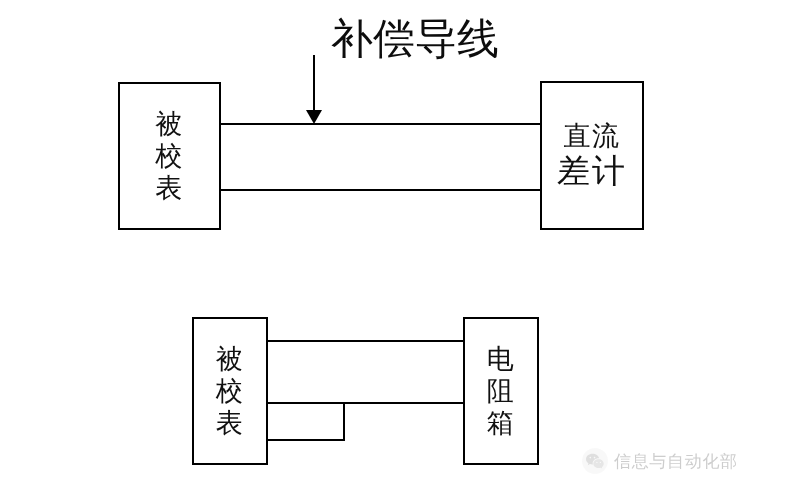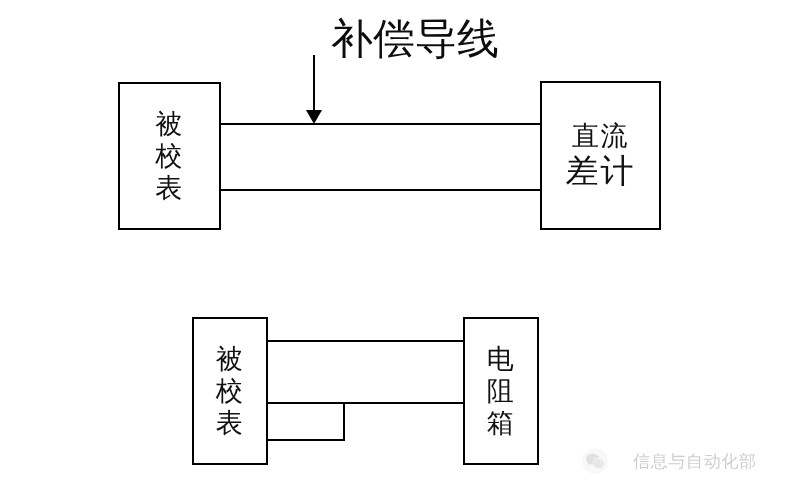--- a/index.html
+++ b/index.html
@@ -69,21 +69,21 @@
     border-right: 8px solid transparent;
     border-top: 14px solid #000000;
     z-index: 4;
   }
 
   
   .watermark {
     position: absolute;
     display: flex;
     align-items: center;
-    gap: 25px;
+    gap: 6px;
     z-index: 5;
     opacity: 0.42;
   }
   .watermark .wm-icon {
     width: 26px;
     height: 26px;
     border-radius: 50%;
     background: #f0f0f0;
     display: flex;
     align-items: center;
@@ -109,21 +109,21 @@
 
   <div class="wire h" style="left:214px; top:123px; width:332px;"></div>
   <div class="wire h" style="left:214px; top:189px; width:332px;"></div>
 
   <div class="box" style="left:118px; top:82px; width:103px; height:148px;">
     <div class="ch-line" style="font-size:27px;">被</div>
     <div class="ch-line" style="font-size:27px;">校</div>
     <div class="ch-line" style="font-size:27px;">表</div>
   </div>
 
-  <div class="box" style="left:540px; top:81px; width:121px; height:149px;">
+  <div class="box" style="left:540px; top:81px; width:104px; height:149px;">
     <div class="ch-line" style="font-size:27px;">直流</div>
     <div class="ch-line" style="font-size:33px;">差计</div>
   </div>
 
   <div class="wire h" style="left:262px; top:340px; width:206px;"></div>
   <div class="wire h" style="left:262px; top:402px; width:206px;"></div>
   <div class="wire h" style="left:262px; top:439px; width:83px;"></div>
   <div class="wire v" style="left:343px; top:402px; height:39px;"></div>
 
   <div class="box" style="left:192px; top:317px; width:76px; height:148px;">

